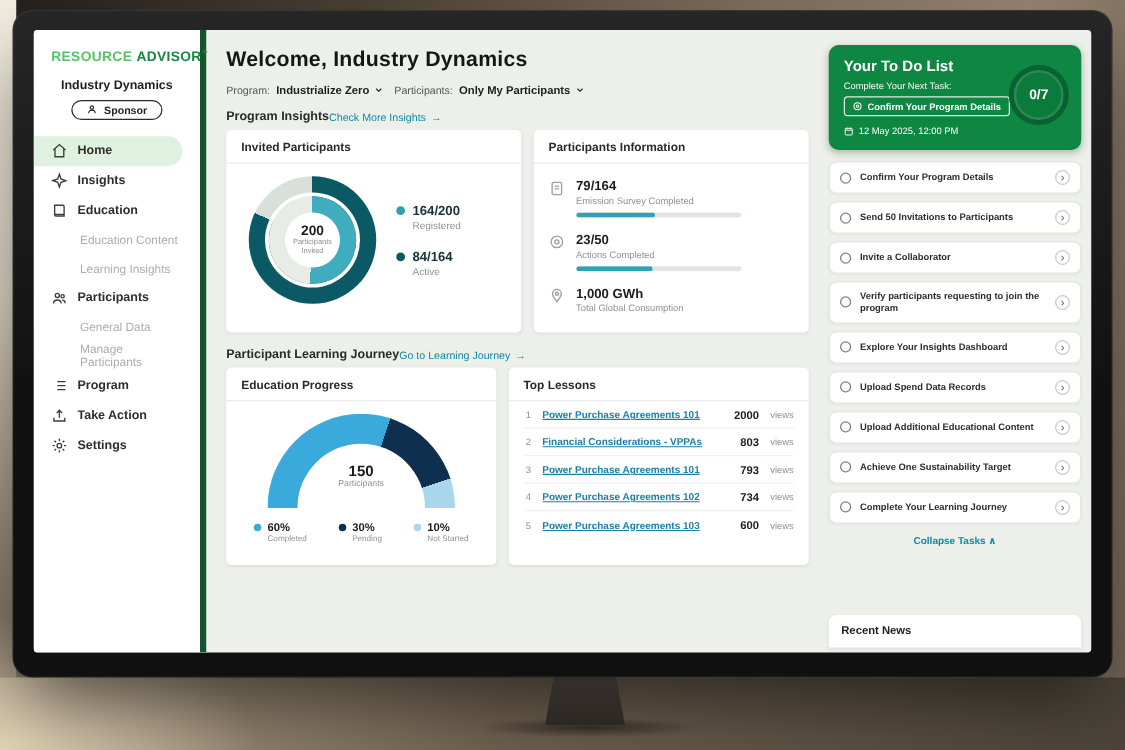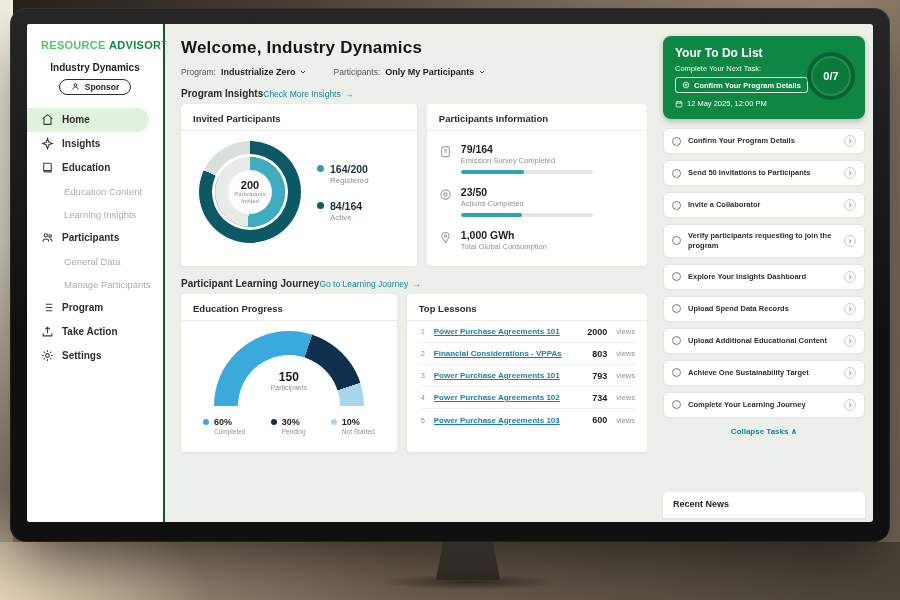--- a/index.html
+++ b/index.html
@@ -21,41 +21,41 @@
     background:radial-gradient(ellipse, rgba(15,12,8,.55), rgba(15,12,8,0) 70%); }
 
   
   .monitor { position:absolute; left:10px; top:8px; width:880px; height:534px; border-radius:16px;
     background:linear-gradient(180deg,#262626,#101010 60%);
     box-shadow:0 30px 60px -12px rgba(0,0,0,.55), inset 0 0 0 1px rgba(255,255,255,.07); }
   .screen { position:absolute; left:17px; top:16px; width:846px; height:498px; background:#edf0ea;
     border-radius:3px; overflow:hidden; }
 
   
-  .sidebar { position:absolute; left:0; top:0; bottom:0; width:138px; background:#fff; border-right:2px solid #14532d; }
+  .sidebar { position:absolute; left:0; top:0; bottom:0; width:138px; background:#fff; border-right:5px solid #14532d; }
   .brand { padding:13px 0 0 14px; font-size:11px; letter-spacing:.3px; white-space:nowrap; }
   .brand-1 { color:#56c368; font-weight:700; }
   .brand-2 { color:#128a3e; font-weight:800; }
   .brand sup { color:#128a3e; font-size:8px; font-weight:800; }
   .org { text-align:center; font-weight:700; font-size:10px; margin-top:11px; color:#1f1f1f; }
   .sponsor { margin:6px auto 0; width:max-content; display:flex; align-items:center; gap:5px;
     border:1px solid #2b2b2b; border-radius:11px; padding:2px 11px; font-size:8.5px; font-weight:700; color:#1f1f1f; cursor:pointer; }
   .sponsor svg { width:9px; height:9px; }
   .menu { margin-top:13px; }
   .mi { display:flex; align-items:center; gap:8px; height:24px; padding:0 10px 0 14px;
     font-size:10px; font-weight:700; color:#2d2d2d; cursor:pointer; }
   .mi .ic { width:13px; height:13px; color:#3c3c3c; display:flex; flex:none; }
   .mi .ic svg { width:13px; height:13px; }
   .mi.sub { padding-left:37px; height:23px; color:#a8afa8; font-weight:400; font-size:9.5px; }
   .mi.active { background:#dff2df; border-radius:0 16px 16px 0; margin-right:14px; }
 
   
   .main { position:absolute; left:138px; top:0; width:494px; height:498px; padding:14px 12px 0 16px; }
   .welcome { font-size:17px; font-weight:800; color:#161616; letter-spacing:.2px; }
-  .filters { display:flex; gap:26px; margin-top:9px; align-items:flex-start; }
+  .filters { display:flex; gap:8px; margin-top:9px; align-items:flex-start; }
   .fgroup { display:flex; align-items:center; gap:5px; }
   .flabel { font-size:8.5px; color:#555; }
   .fvalue { display:flex; align-items:center; gap:4px; font-size:9px; font-weight:700; color:#1f1f1f; cursor:pointer; }
   .fvalue svg { width:8px; height:8px; }
   .sec-row { display:flex; align-items:center; justify-content:flex-start; margin-top:11px; }
   .row2-sec { margin-top:12px; }
   .sec-title { font-size:10px; font-weight:700; color:#2a2a2a; }
   .sec-link { display:flex; align-items:center; gap:4px; font-size:8.5px; font-weight:400; color:#0d8aa5; cursor:pointer; }
   .cards-row { display:flex; gap:10px; margin-top:5px; }
   .card { background:#fff; border-radius:4px; box-shadow:0 1px 3px rgba(40,50,40,.08); padding:9px 12px 8px; }

